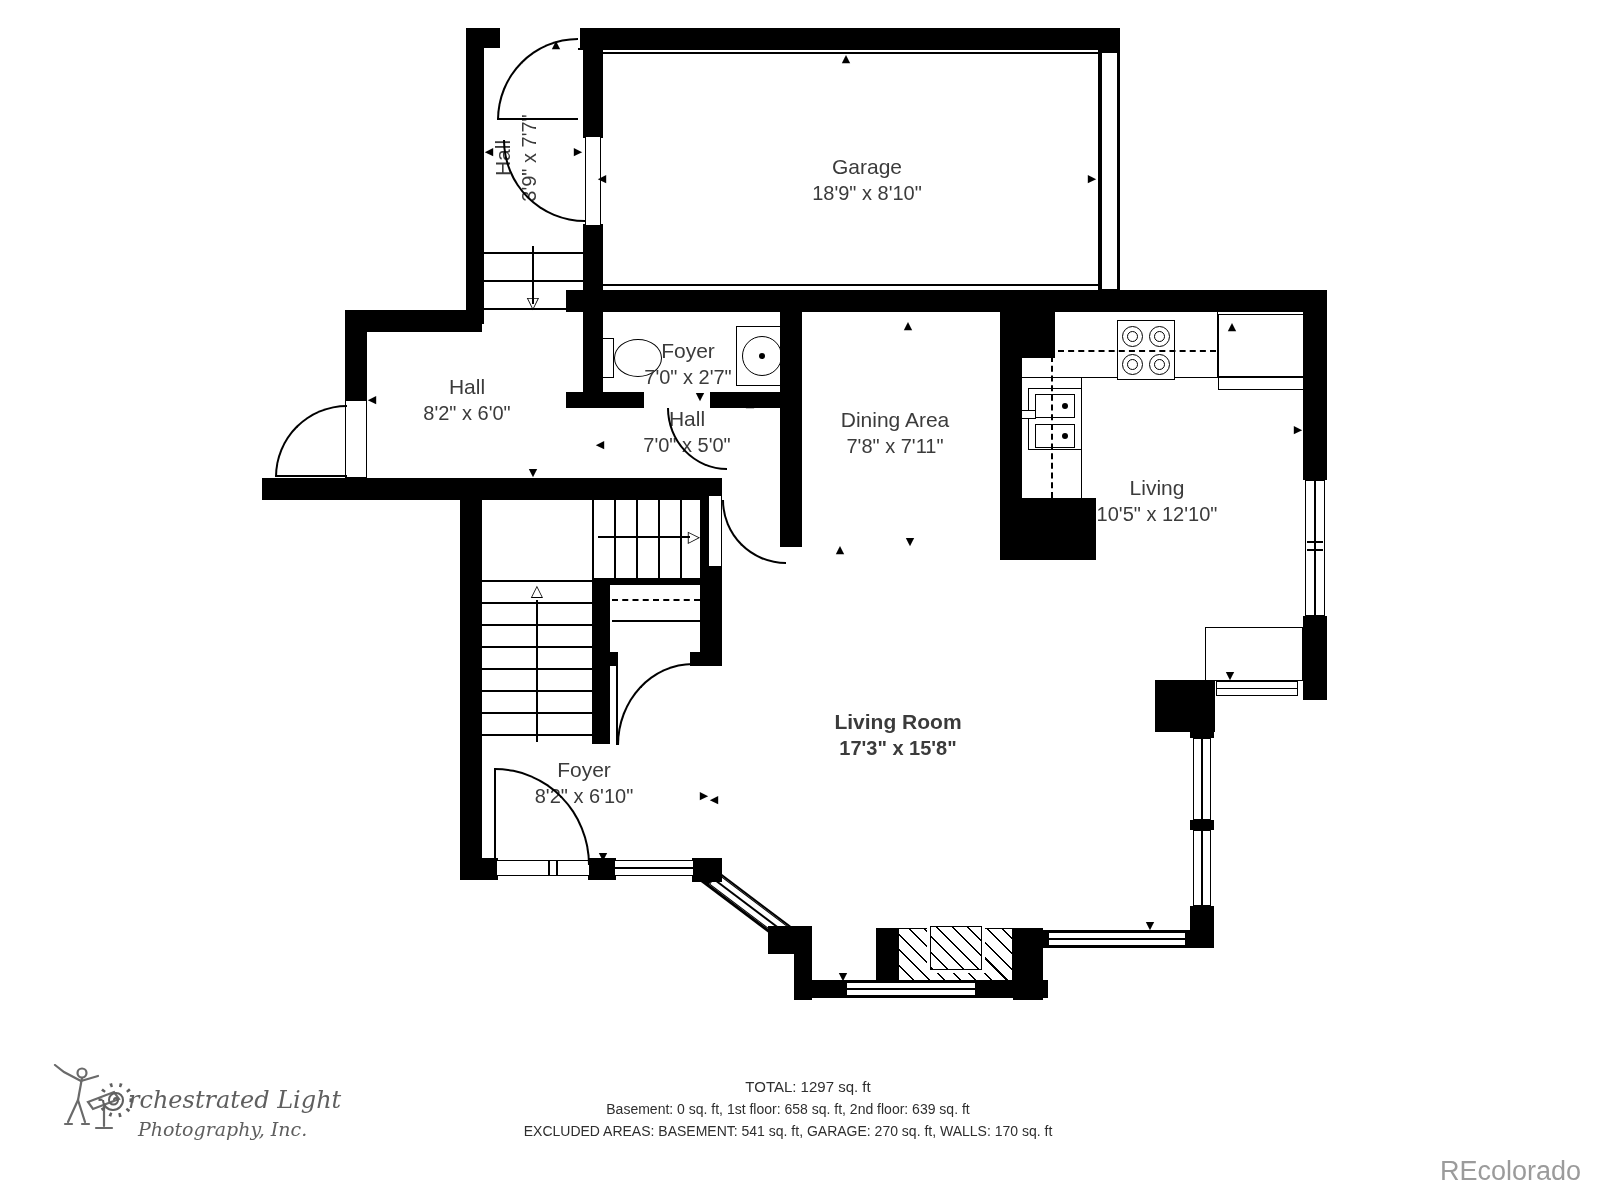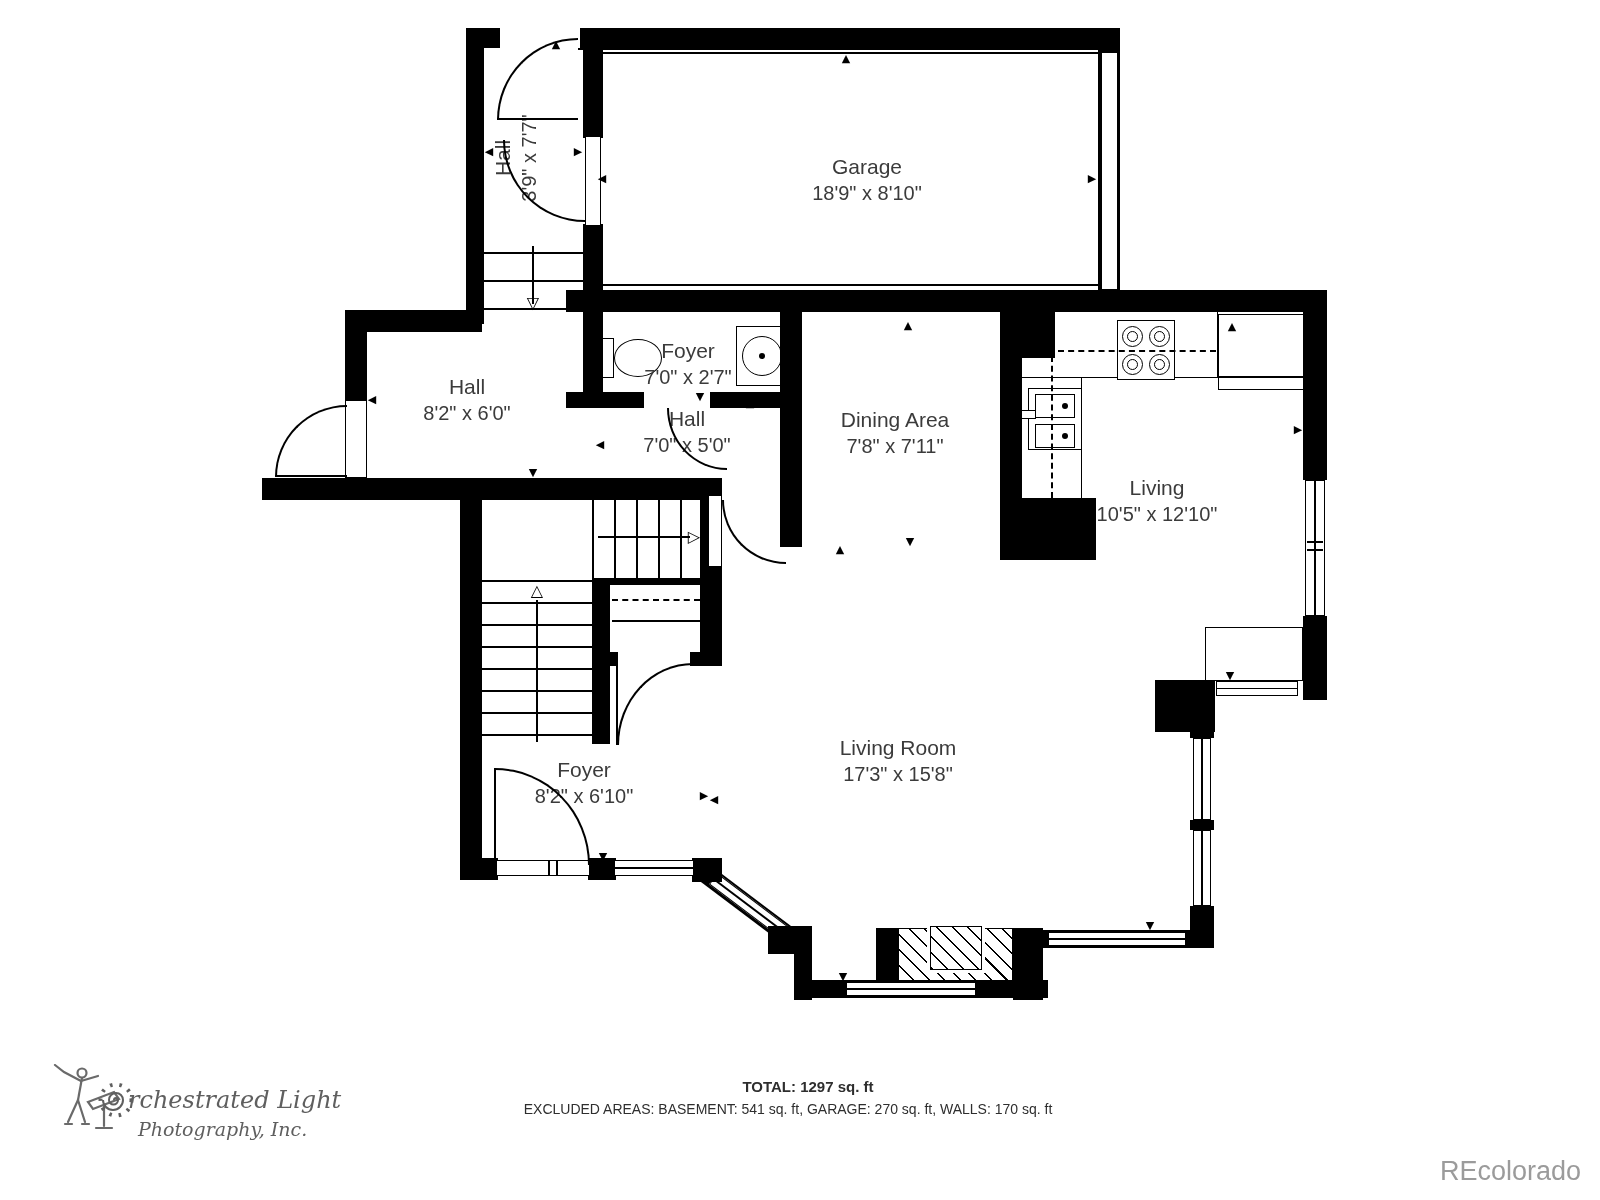--- a/index.html
+++ b/index.html
@@ -29,21 +29,21 @@
   .outline{position:absolute;background:#fff;border:1.5px solid #000;box-sizing:border-box;}
   .hatch{position:absolute;background:#fff;border:1.5px solid #000;box-sizing:border-box;
          background-image:repeating-linear-gradient(45deg,#000 0 1.5px,transparent 1.5px 11px);}
   .firebox{box-shadow:0 0 0 3px #fff;}
   .rlabel{position:absolute;transform:translate(-50%,-50%);text-align:center;color:#3b3b3b;
           white-space:nowrap;line-height:27px;}
   .rlabel.rot{transform:translate(-50%,-50%) rotate(-90deg);}
   .rname{font-size:21px;}
   .rdims{font-size:20px;}
   #footer{position:absolute;left:0;top:1076px;width:1576px;text-align:center;color:#2e2e2e;}
-  #footer .f-total{font-size:15px;font-weight:bold;line-height:22px;padding-left:40px;}
+  #footer .f-total{font-size:15px;font-weight:normal;line-height:22px;padding-left:40px;}
   #footer .f-line{font-size:14px;line-height:22px;}
   #footer .f-disc{font-size:11px;font-weight:600;margin-top:16px;color:#3c3c3c;}
   #logo{position:absolute;left:52px;top:1040px;width:300px;height:130px;color:#5f5f5f;}
   #logo .l1{position:absolute;left:76px;top:46px;font-family:"DejaVu Serif",serif;
             font-style:italic;font-size:24px;}
   #logo .l2{position:absolute;left:86px;top:78px;font-family:"DejaVu Serif",serif;
             font-style:italic;font-size:19px;}
   #watermark{position:absolute;left:1440px;top:1156px;font-size:27px;color:#9b9b9b;}
   .diag{position:absolute;background:#000;transform:rotate(37deg);}
 </style>
@@ -115,21 +115,21 @@
       <div class="rdims">7'0" x 5'0"</div>
     </div>
     <div class="rlabel" style="left:895px;top:433px;">
       <div class="rname">Dining Area</div>
       <div class="rdims">7'8" x 7'11"</div>
     </div>
     <div class="rlabel" style="left:1157px;top:501px;">
       <div class="rname">Living</div>
       <div class="rdims">10'5" x 12'10"</div>
     </div>
-    <div class="rlabel" style="left:898px;top:761px;">
+    <div class="rlabel" style="left:898px;top:735px;font-weight:bold;">
       <div class="rname">Living Room</div>
       <div class="rdims">17'3" x 15'8"</div>
     </div>
     <div class="rlabel" style="left:584px;top:783px;">
       <div class="rname">Foyer</div>
       <div class="rdims">8'2" x 6'10"</div>
     </div>
   <div class="w" style="left: 466px; top: 28px; width: 18px; height: 296px;"></div>
       <div class="w" style="left: 466px; top: 28px; width: 36px; height: 20px;"></div>
       <div class="w" style="left: 578px; top: 28px; width: 542px; height: 22px;"></div>
@@ -267,20 +267,21 @@
       <div class="arrow" style="left: 1008px; top: 436px;">▶</div>
       <div class="arrow" style="left: 1298px; top: 429px;">▶</div>
       <div class="arrow" style="left: 704px; top: 795px;">▶</div>
       <div class="oarrow" style="left: 533px; top: 303px;">▽</div>
       <div class="oarrow" style="left: 537px; top: 591px;">△</div>
       <div class="oarrow" style="left: 694px; top: 537px;">▷</div>
     </div>
 
   <div id="footer">
     <div class="f-total">TOTAL: 1297 sq. ft</div>
+    <div class="f-line">Basement: 0 sq. ft, 1st floor: 658 sq. ft, 2nd floor: 639 sq. ft</div>
     <div class="f-line">EXCLUDED AREAS: BASEMENT: 541 sq. ft, GARAGE: 270 sq. ft, WALLS: 170 sq. ft</div>
   </div>
 
   <div id="logo">
     <svg width="70" height="75" viewBox="0 0 70 75" style="position:absolute;left:0;top:24px;">
       <g fill="none" stroke="#6a6a6a" stroke-width="2.2" stroke-linecap="round">
         <circle cx="30" cy="9" r="4.5"></circle>
         <path d="M30 14 L26 36"></path>
         <path d="M29 17 L12 8 L3 1"></path>
         <path d="M29 17 L46 12"></path>

